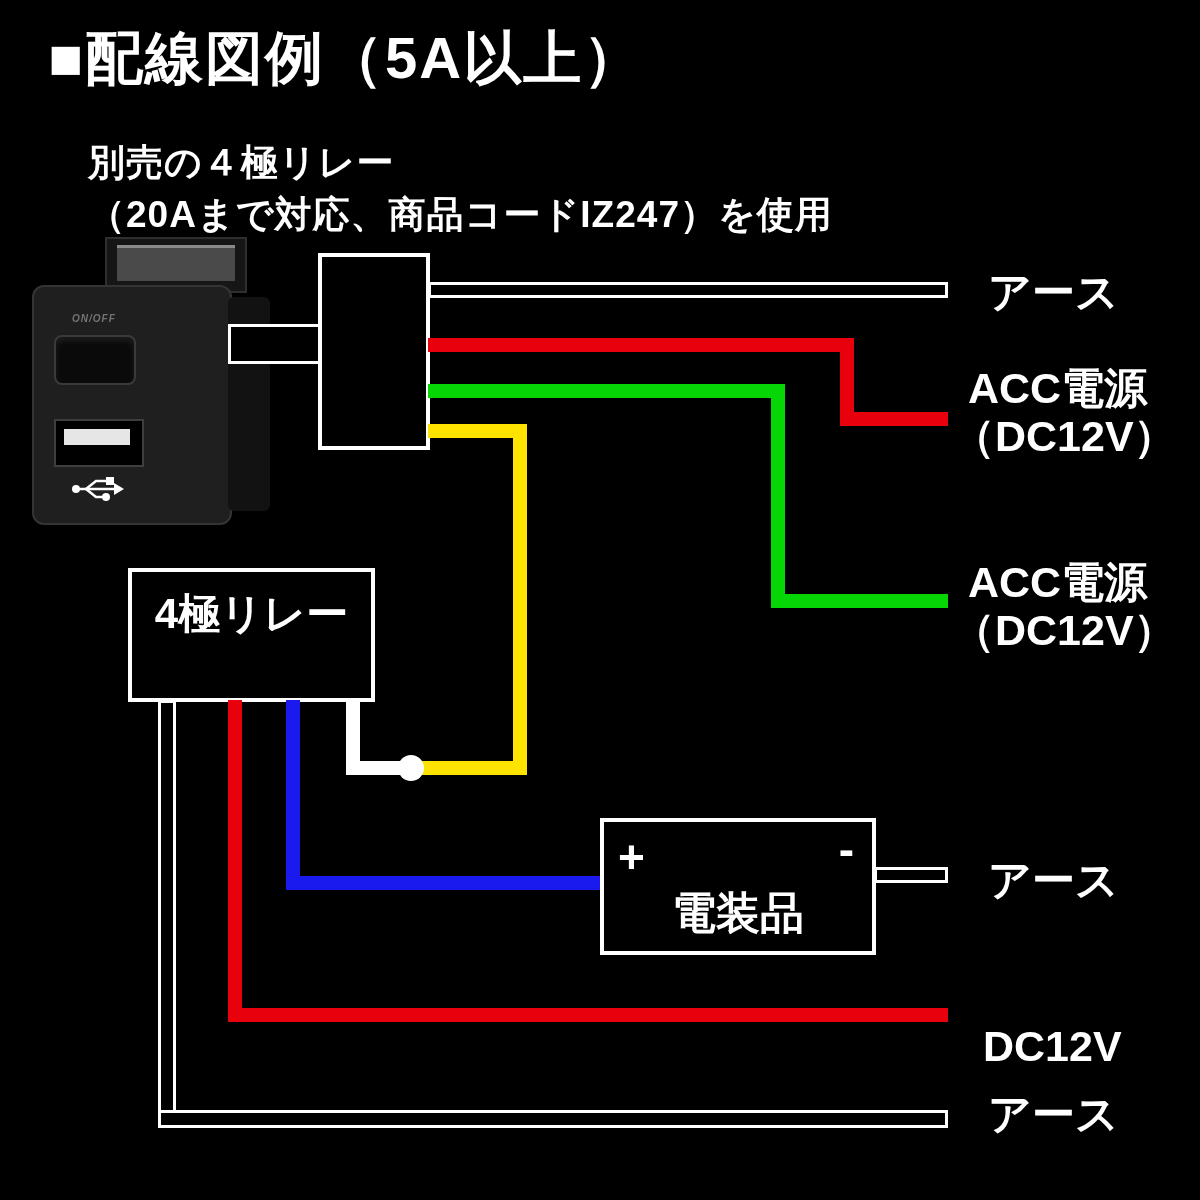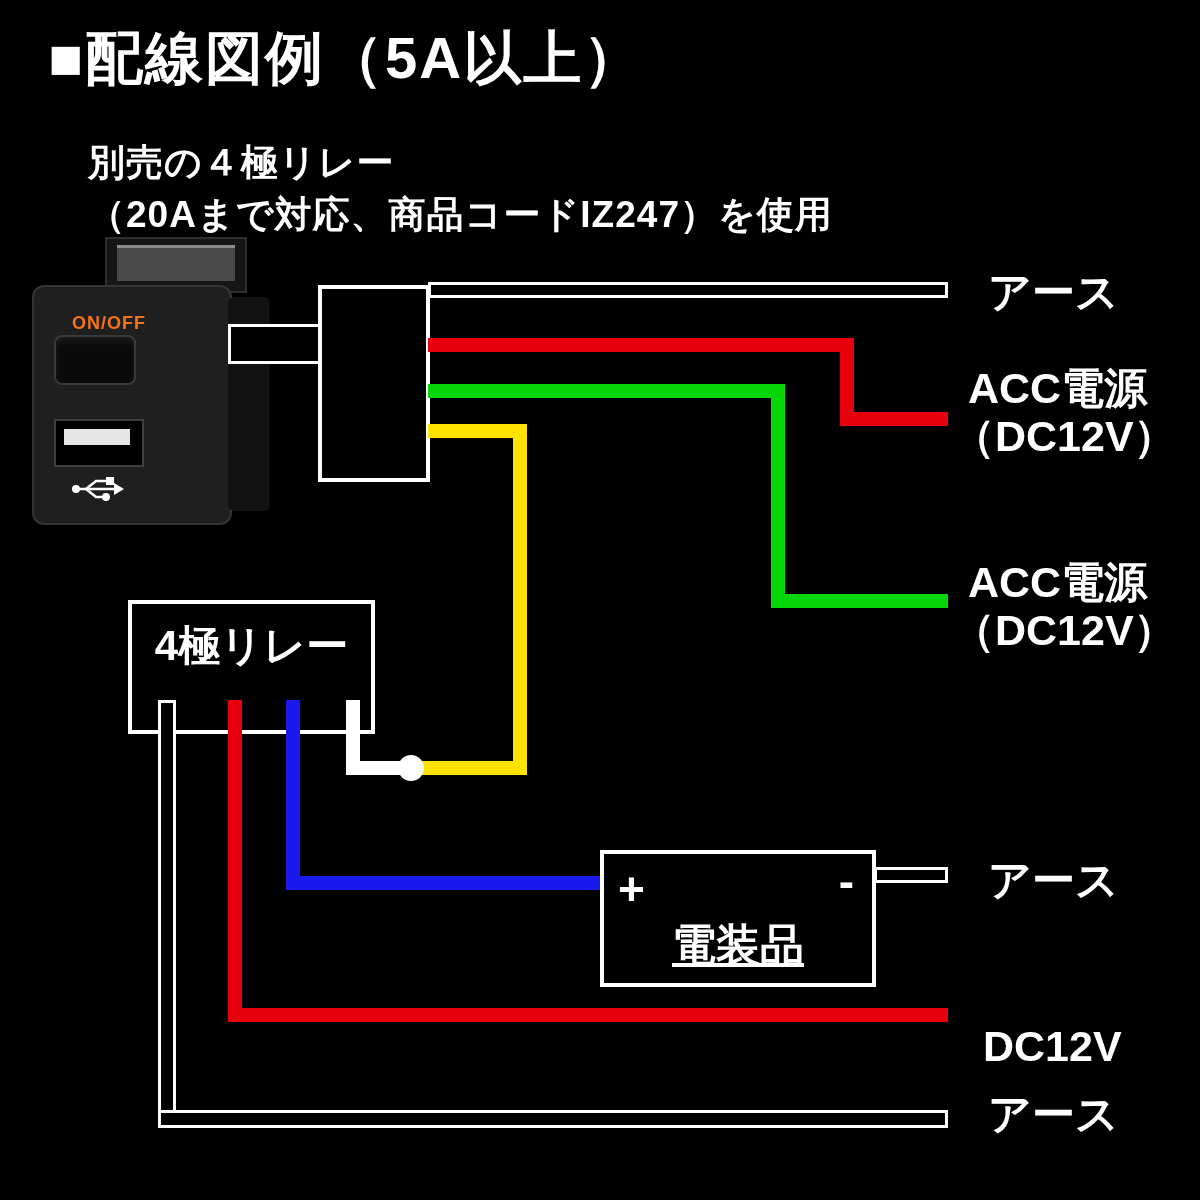--- a/index.html
+++ b/index.html
@@ -9,30 +9,30 @@
     background:#000; overflow:hidden;
     font-family:"Liberation Sans", sans-serif; color:#fff;
   }
   .abs { position:absolute; }
   .lbl { position:absolute; font-weight:bold; color:#fff; white-space:nowrap; }
   .title { font-size:58px; letter-spacing:2px; }
   .subtitle { font-size:37px; letter-spacing:1px;margin-top:32px; }
   .rlabel { font-size:43px; }
   .wire { position:absolute; }
   .hollow { border:3px solid #fff; background:#000; }
-  .box { position:absolute; background:#000; border:4px solid #fff;margin-top:32px; }
+  .box { position:absolute; background:#000; border:4px solid #fff; }
   .relay-text { position:absolute; width:100%; text-align:center; font-weight:bold; font-size:42px; }
   .dot { position:absolute; border-radius:50%; background:#fff; }
   
   .photo { position:absolute; }
   .photo .tab { position:absolute; background:#161616; border:2px solid #2f2f2f; }
   .photo .tab-slot { position:absolute; background:#4a4a4a; border-top:3px solid #8a8a8a; }
   .photo .body { position:absolute; background:#1f1f1f; border:2px solid #343434; border-radius:12px; }
   .photo .flange { position:absolute; background:#121212; border-radius:6px; }
-  .photo .onoff { position:absolute; color:#f97316; font-size:18px; font-weight:bold; letter-spacing:1px; }
+  .photo .onoff { position:absolute; color:#737373; font-size:10px; font-weight:bold; letter-spacing:1px;font-style:italic; }
   .photo .button { position:absolute; background:#0a0a0a; border:2px solid #3a3a3a; border-radius:8px; box-shadow: inset 0 4px 6px rgba(255,255,255,0.08); }
   .photo .usbport { position:absolute; background:#000; border:2px solid #3e3e3e; }
   .photo .tongue { position:absolute; background:#e6e6e6; }
 </style>
 </head>
 <body>
 
 <div class="stage">
 
   <div class="lbl title" style="left:48px; top:20px;">■配線図例（5A以上）</div>
@@ -96,21 +96,21 @@
   <div class="wire" style="left: 286px; top: 700px; width: 14px; height: 190px; background: rgb(26, 26, 238);"></div>
   <div class="wire" style="left: 286px; top: 876px; width: 318px; height: 14px; background: rgb(26, 26, 238);"></div>
 
   <div class="wire" style="left: 346px; top: 700px; width: 14px; height: 75px; background: rgb(255, 255, 255);"></div>
   <div class="wire" style="left: 346px; top: 761px; width: 66px; height: 14px; background: rgb(255, 255, 255);"></div>
   <div class="dot" style="left:398px; top:755px; width:26px; height:26px;"></div>
 
   <div class="box" style="left:600px; top:818px; width:276px; height:137px;">
     <div class="lbl" style="left:14px; top:8px; font-size:46px;">+</div>
     <div class="lbl" style="right:18px; top:0px; font-size:46px;">-</div>
-    <div class="lbl" style="left:0; right:0; top:62px; text-align:center; font-size:44px;text-decoration:underline;">電装品</div>
+    <div class="lbl" style="left:0; right:0; top:62px; text-align:center; font-size:44px;">電装品</div>
   </div>
 
   <div class="wire hollow" style="left: 874px; top: 867px; width: 74px; height: 16px; border-color: rgb(255, 255, 255);"></div>
 
   <div class="lbl rlabel" style="left:988px; top:264px;">アース</div>
   <div class="lbl rlabel" style="left:968px; top:360px;">ACC電源</div>
   <div class="lbl rlabel" style="left:952px; top:408px;">（DC12V）</div>
   <div class="lbl rlabel" style="left:968px; top:554px;">ACC電源</div>
   <div class="lbl rlabel" style="left:952px; top:602px;">（DC12V）</div>
   <div class="lbl rlabel" style="left:988px; top:852px;">アース</div>

